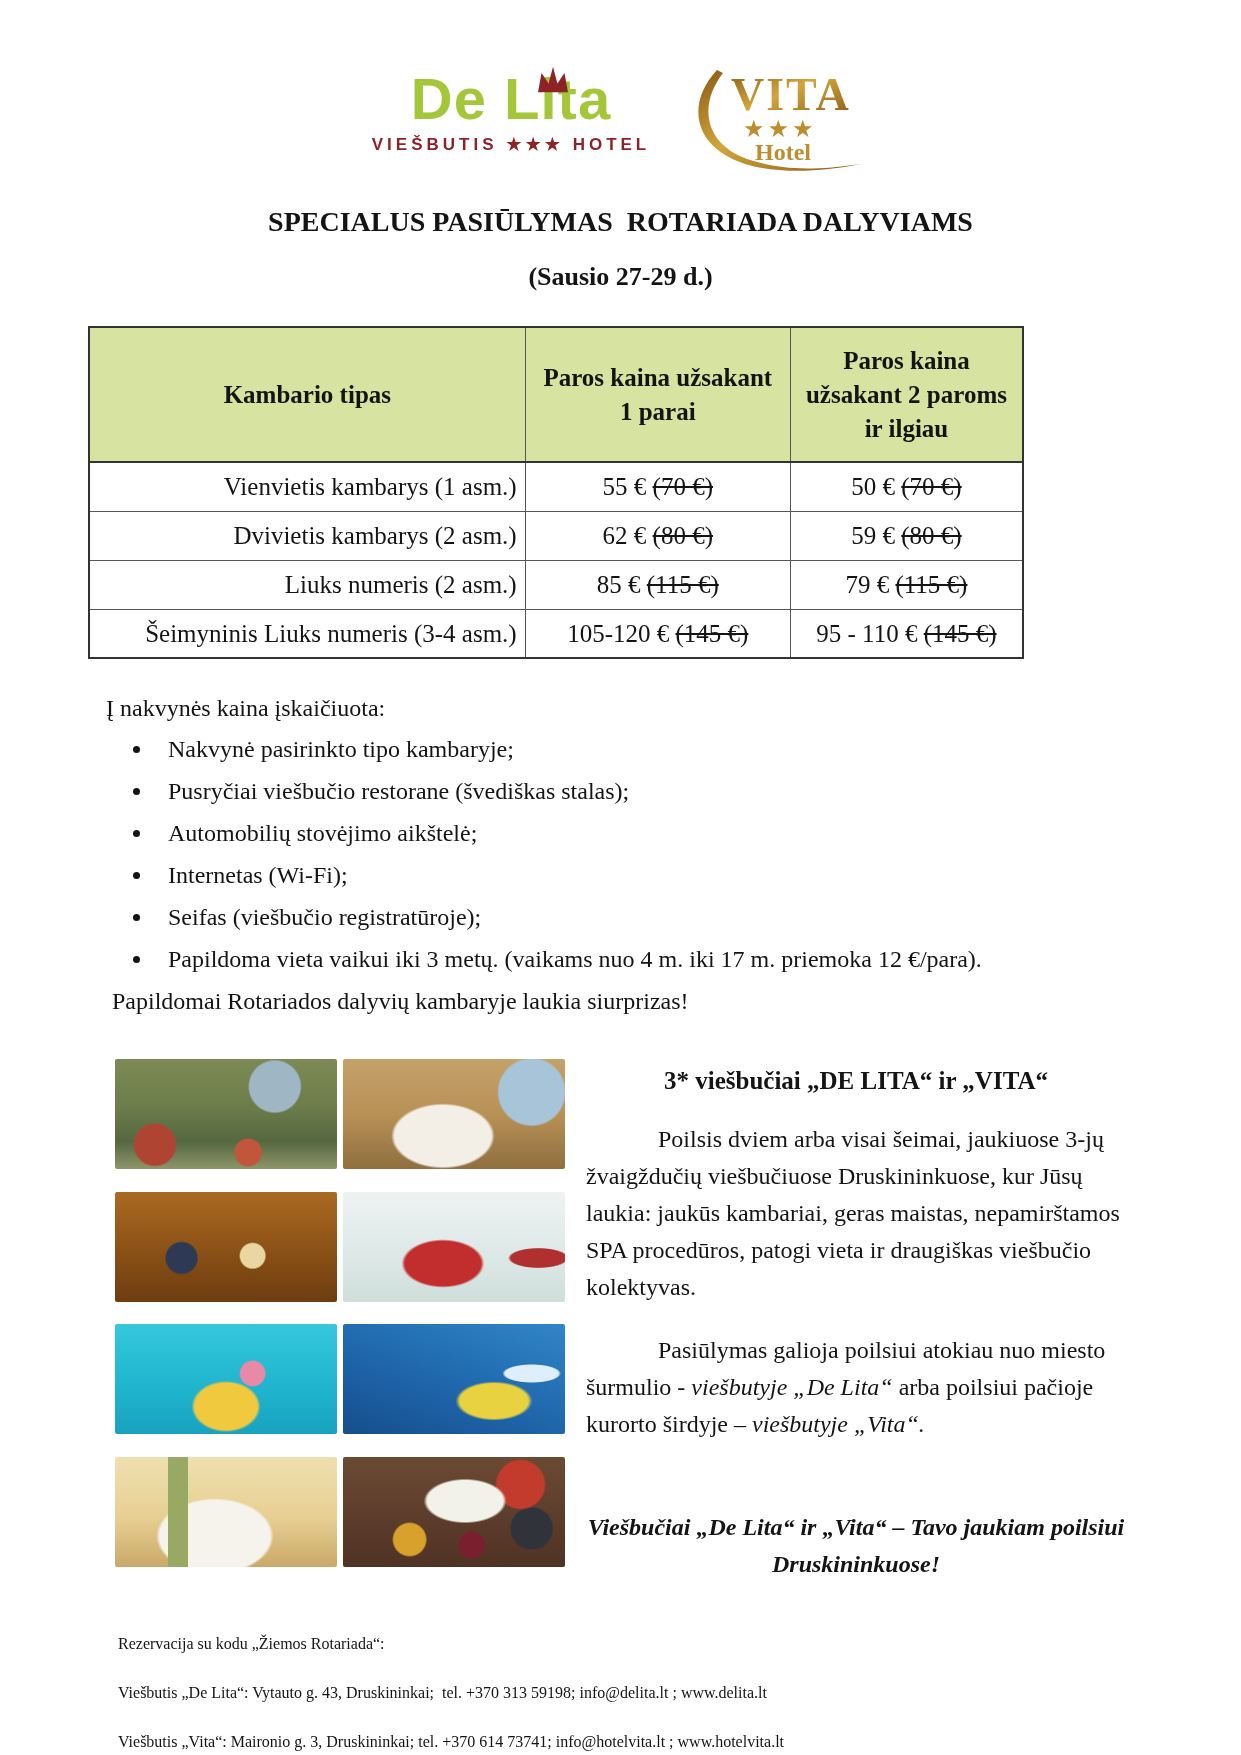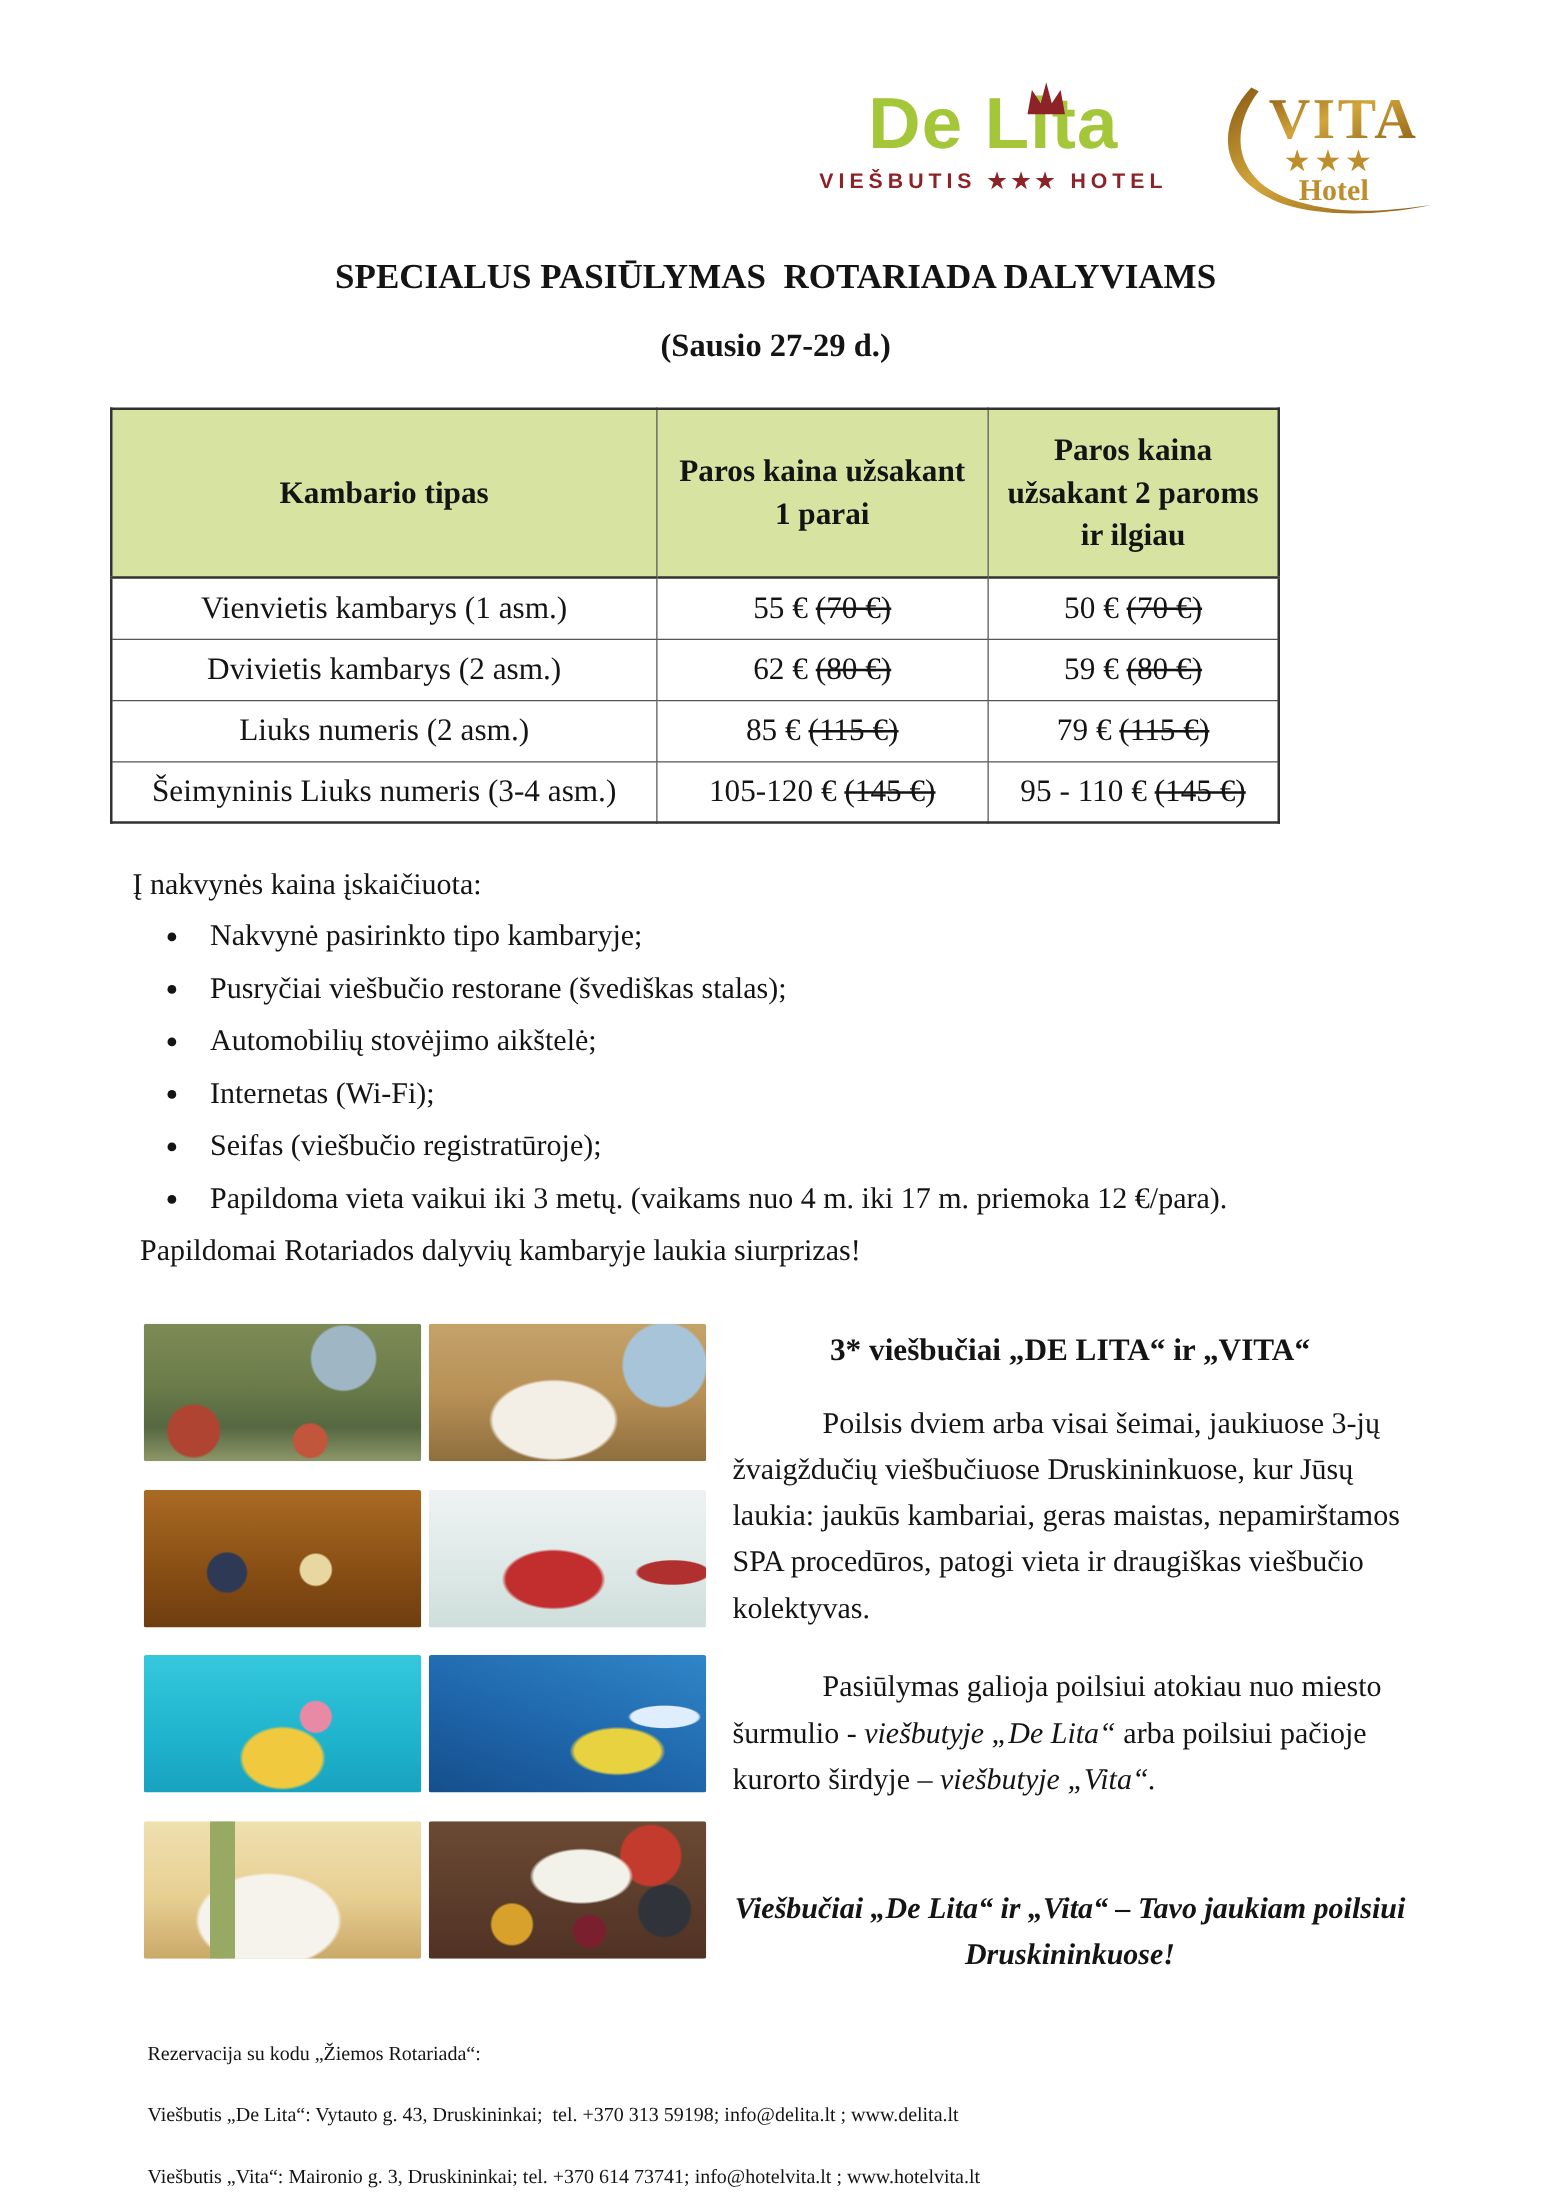--- a/index.html
+++ b/index.html
@@ -4,21 +4,21 @@
 <style>
   * { margin:0; padding:0; box-sizing:border-box; }
   html,body { background:#ffffff; }
   .page {
     width:1241px; height:1755px; background:#fff; position:relative;
     font-family:"Liberation Serif", serif; color:#141414; overflow:hidden;
     padding:60px 88px 0 88px;
   }
 
   
-  .logo-row { display:flex; justify-content:flex-end; align-items:flex-start; gap:33px; height:118px; }
+  .logo-row { display:flex; justify-content:center; align-items:flex-start; gap:33px; height:118px; }
   .delita-logo { text-align:center; padding-top:10px; }
   .delita-wordmark { position:relative; display:inline-block;
     font-family:"Liberation Sans", sans-serif; font-weight:bold;
     font-size:58px; line-height:1; color:#a4c639; letter-spacing:1px; }
   .delita-crown { position:absolute; top:-24px; left:61%; }
   .delita-sub { margin-top:6px; font-family:"Liberation Sans", sans-serif; font-weight:bold;
     font-size:17px; letter-spacing:4px; color:#8e2327; }
   .vita-logo { padding-top:0; }
 
   
@@ -29,21 +29,21 @@
   table.prices { border-collapse:collapse; width:936px; margin:34px auto 0 0; border:2px solid #333; }
   table.prices th, table.prices td { border:1px solid #555; }
   table.prices th {
     background:#d6e3a1; font-weight:bold; font-size:25px; text-align:center;
     padding:16px 10px; line-height:1.35; border-bottom:2px solid #333;
   }
   th.col-type { width:46.7%; }
   th.col-p1 { width:28.4%; }
   th.col-p2 { width:24.9%; }
   table.prices td { font-size:25px; height:49px; padding:4px 8px; background:#fff; }
-  td.cell-type { text-align:center; padding-left:14px; }
+  td.cell-type { text-align:right; padding-left:14px; }
   td.cell-price { text-align:center; }
   .strike { text-decoration:line-through; }
 
   
   .included-heading { font-weight:normal; font-size:24px; margin:36px 0 0 18px; }
   ul.included-list { margin:14px 0 0 66px; }
   ul.included-list li { font-size:24px; margin-bottom:15px; padding-left:14px; }
   .surprise-note { font-weight:normal; font-size:24px; margin:14px 0 0 24px; }
 
   

